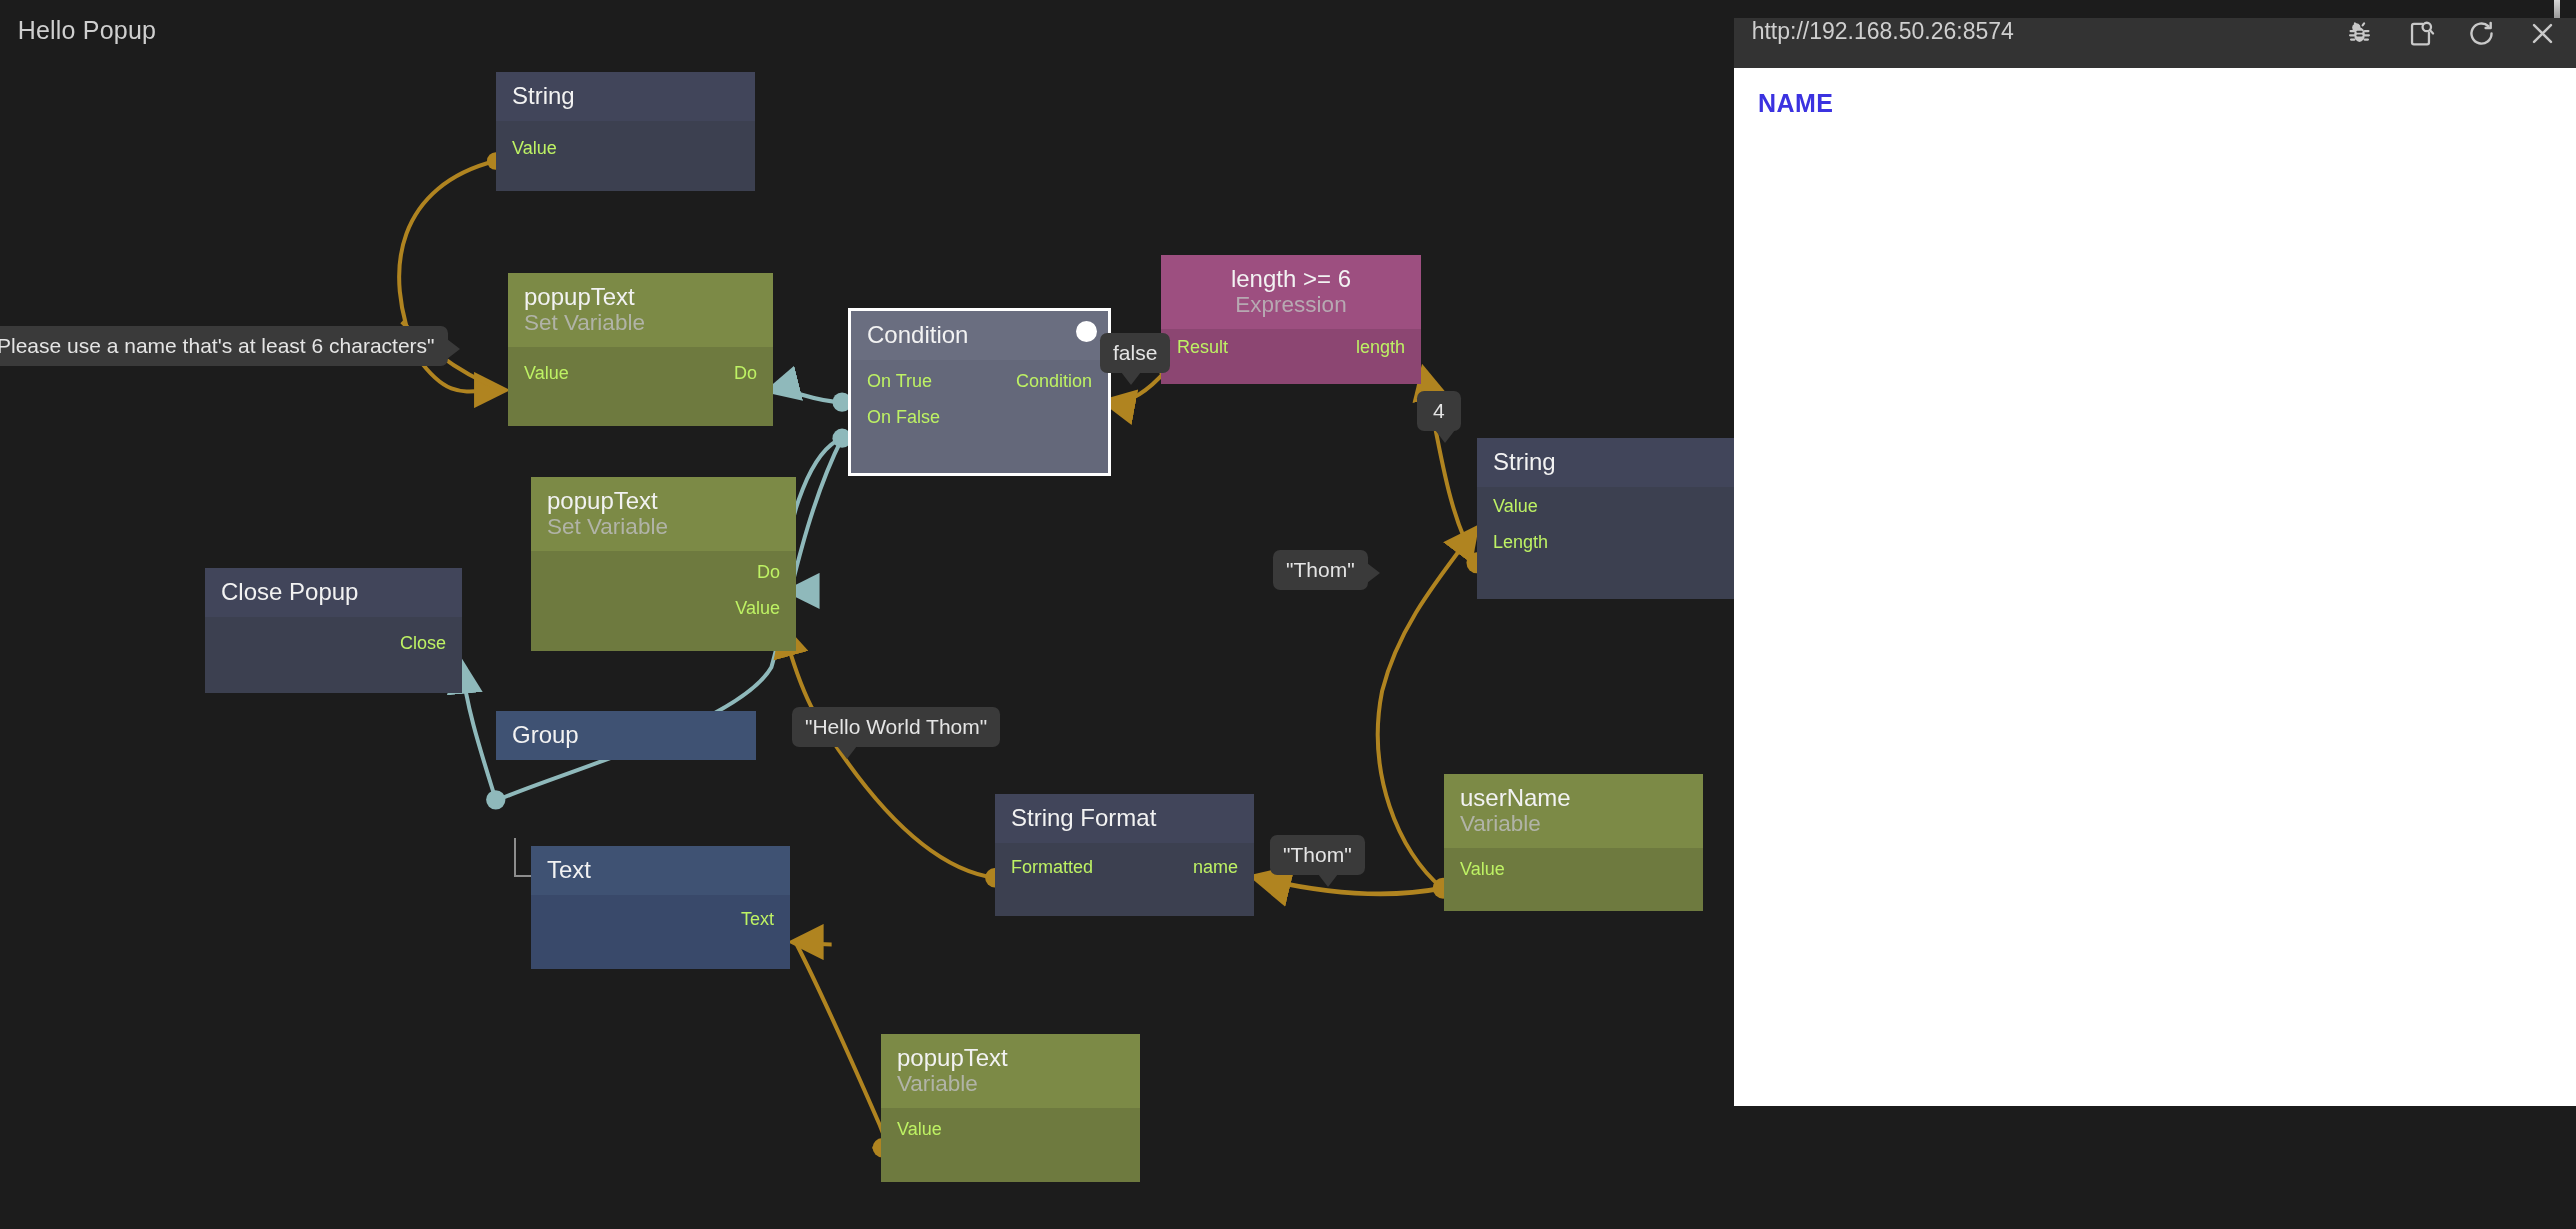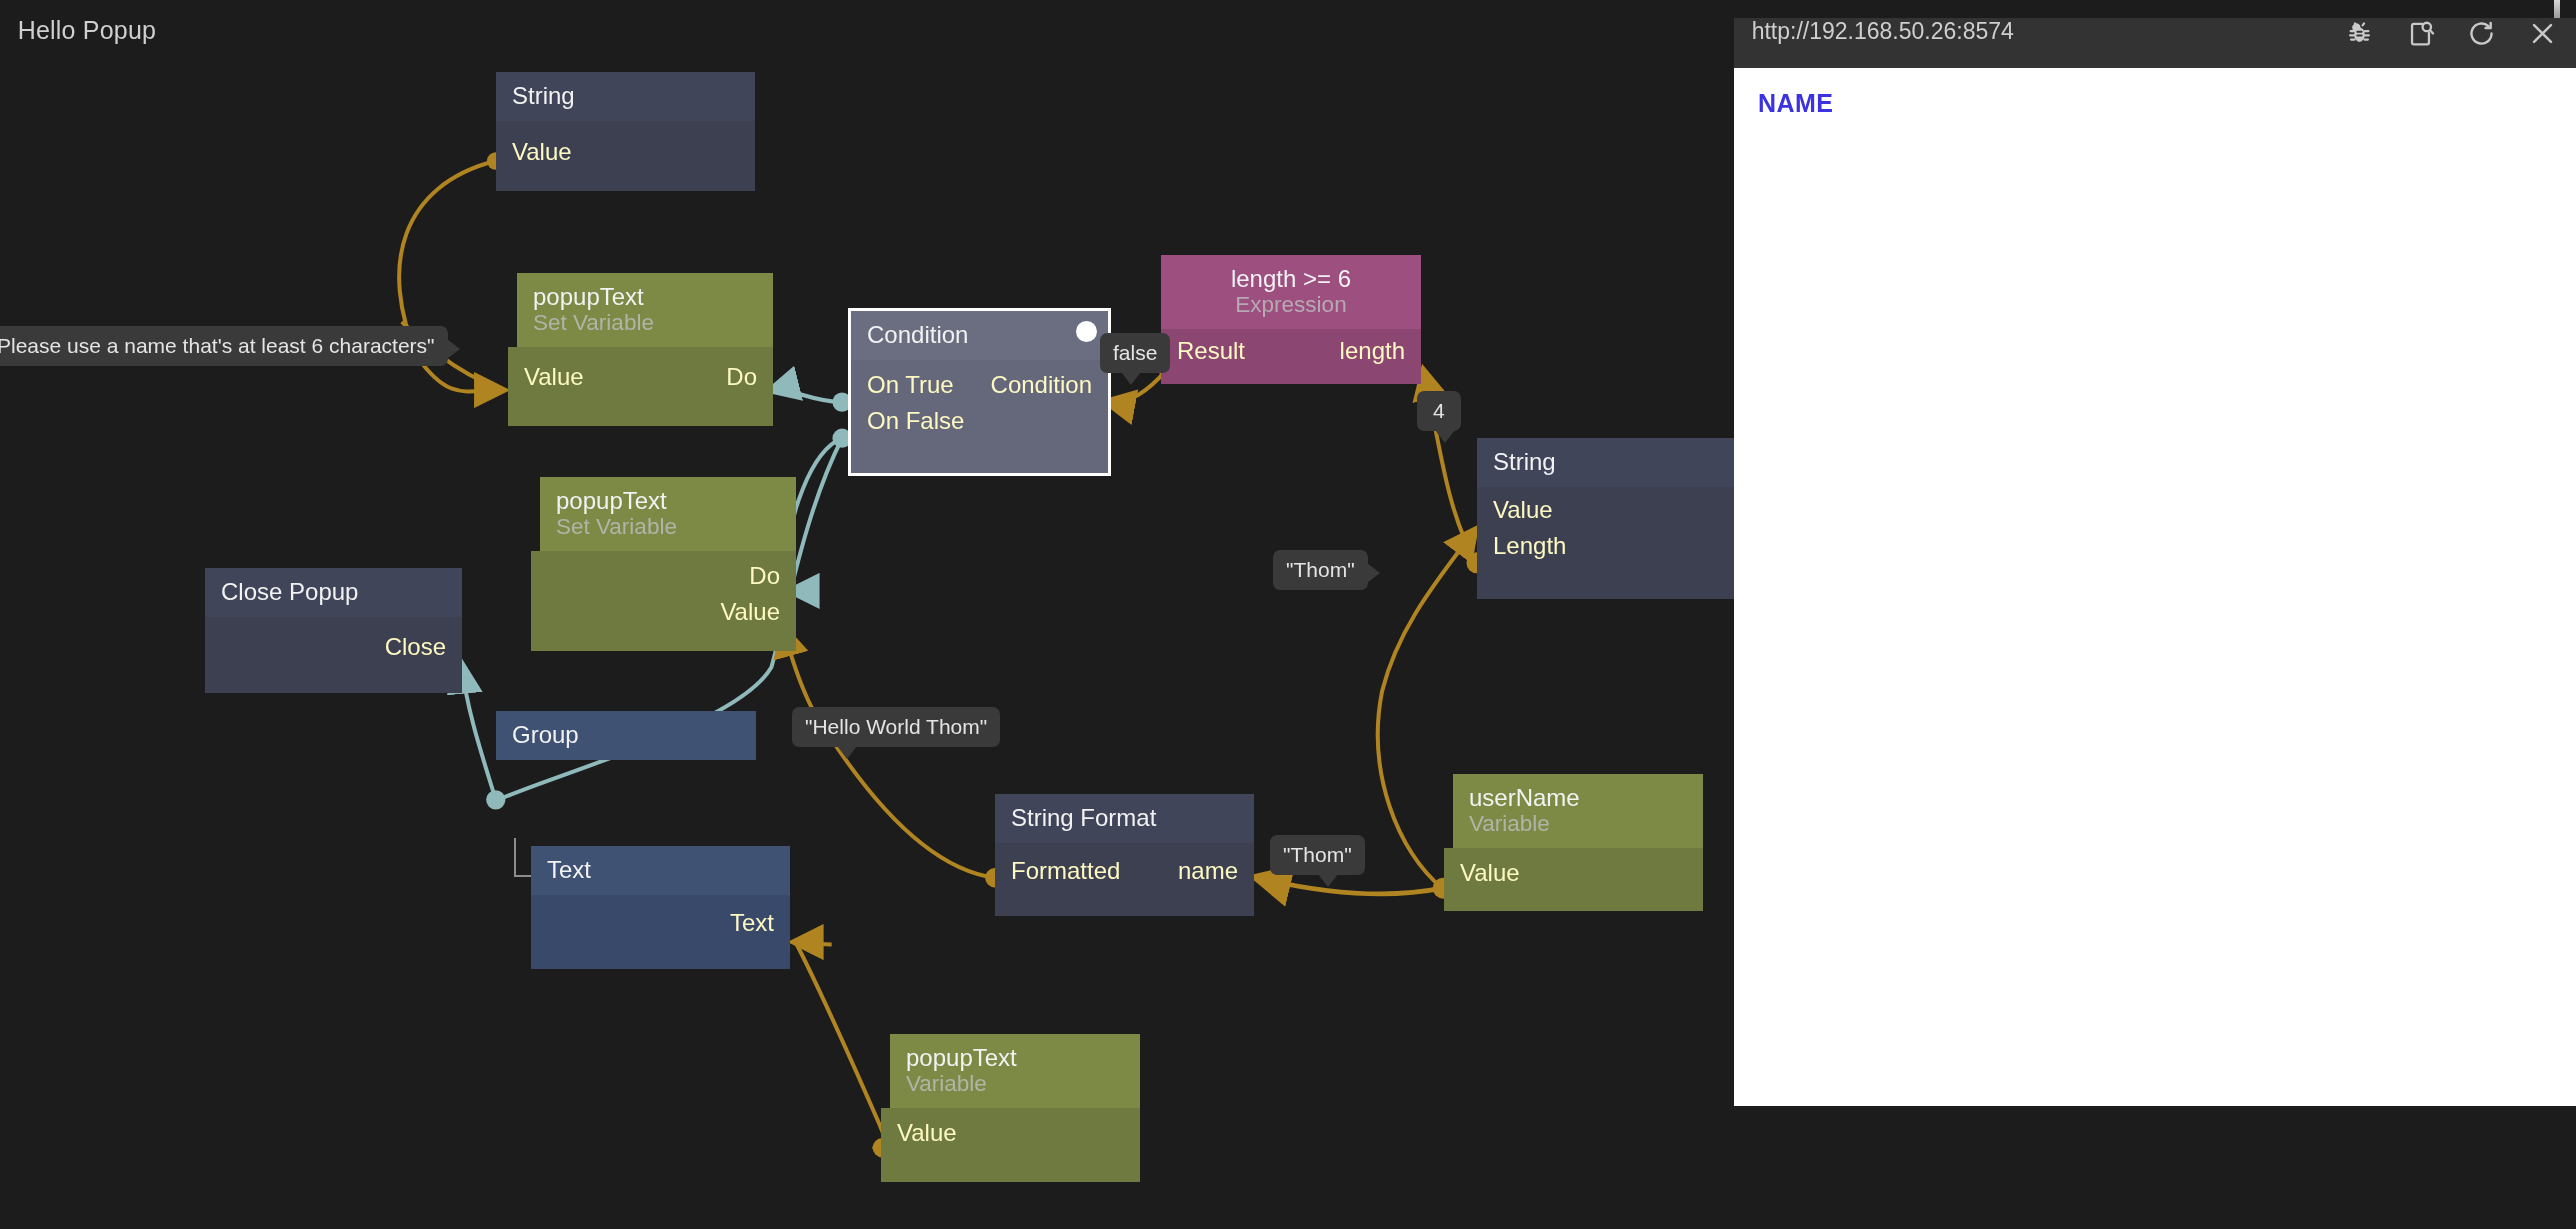--- a/index.html
+++ b/index.html
@@ -18,28 +18,28 @@
   .app-title{
     position:absolute; left:17.7px; top:16px;
     font-size:25px; color:#cfcfcf; letter-spacing:0.2px;
   }
 
   .node{ position:absolute; display:flex; flex-direction:column; }
   .node .hdr{ padding:11.3px 16px 11.3px 16px; }
   .node .hdr .t1{ font-size:24px; color:#f2f2f2; line-height:1.08; }
   .node .hdr .t2{ font-size:22.5px; color:#bdbdbd; line-height:1.12; opacity:.82; }
   .node .body{ flex:1; position:relative; }
-  .port{ position:absolute; font-size:24px; color:#fef9c3; white-space:nowrap; }
+  .port{ position:absolute; font-size:18px; color:#bef264; white-space:nowrap; }
   .port.l{ left:16px; }
   .port.r{ right:16px; }
 
   
   .n-slate .hdr{ background:#41455a; }
   .n-slate .body{ background:#3c4050; }
-  .n-green .hdr{ background:#7c8a46;margin-left:9px; }
+  .n-green .hdr{ background:#7c8a46; }
   .n-green .body{ background:#6e7a3f; }
   .n-blue  .hdr{ background:#3f5273; }
   .n-blue  .body{ background:#39496a; }
   .n-plum  .hdr{ background:#9d4f80; }
   .n-plum  .body{ background:#8c4672; }
   .n-cond  .hdr{ background:#6a6e80; }
   .n-cond  .body{ background:#64687a; }
   .n-cond{ border:3.2px solid #ffffff; }
   .sel-dot{
     position:absolute; right:11.3px; top:9.6px; width:21px; height:21px;

